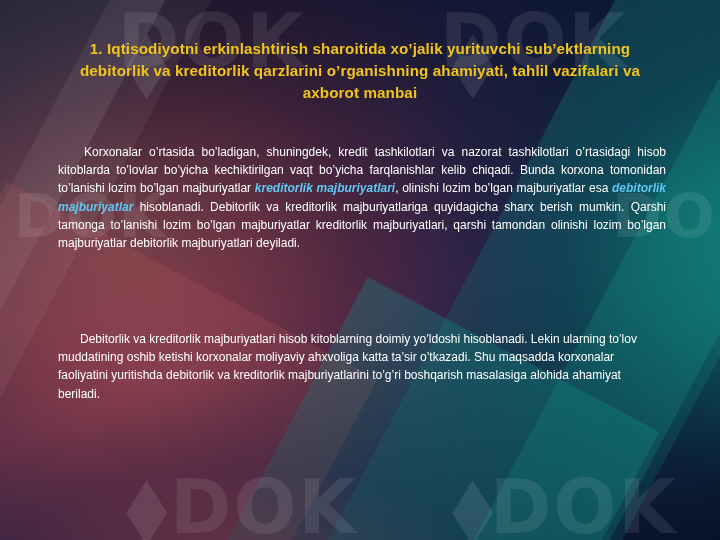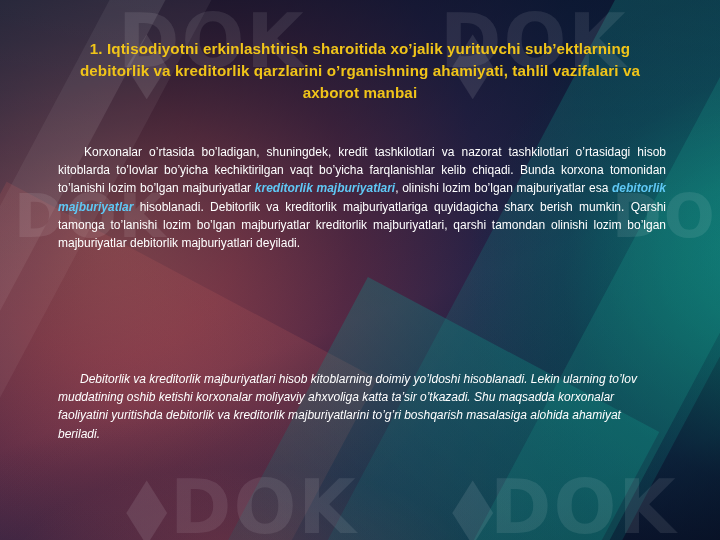--- a/index.html
+++ b/index.html
@@ -131,23 +131,22 @@
     color: #ffffff;
     font-size: 12px;
     line-height: 1.52;
   }
   .para-1 {
     top: 143px;
     text-align: justify;
     text-indent: 26px;
   }
   .para-2 {
-    top: 370px;
+    top: 330px;
     text-indent: 22px;
-    font-style: italic;
   }
   .hl {
     color: #5fc8f5;
     font-style: italic;
     font-weight: bold;
   }
 </style>
 </head>
 <body>
 

